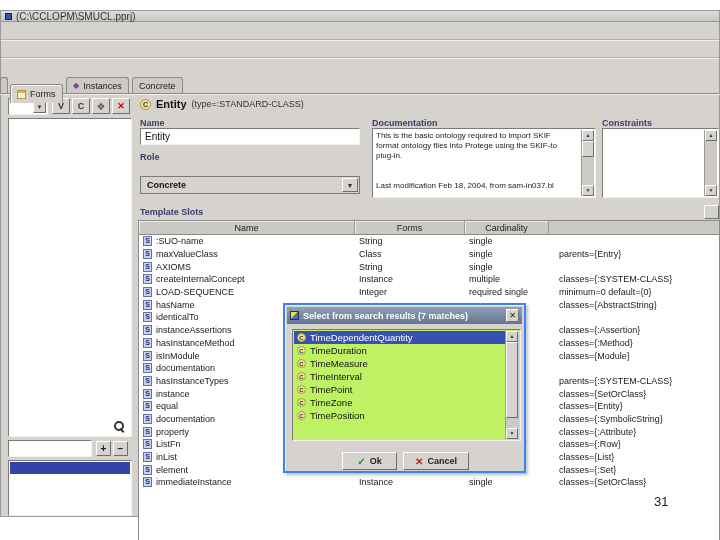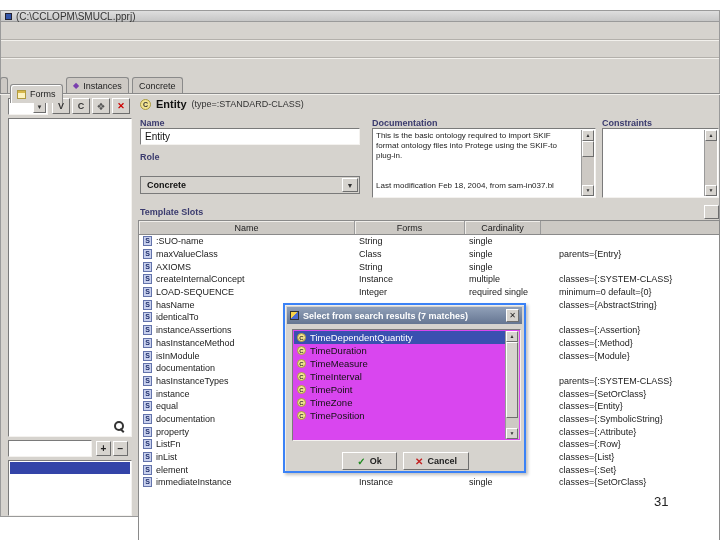--- a/index.html
+++ b/index.html
@@ -75,21 +75,21 @@
   #doc-thumb { top:11px; height:16px; }
   #constraints-box { left:602px; top:128px; width:117px; height:70px; }
 
   #ts-btn { left:704px; top:205px; width:15px; height:14px; }
 
   
   #slots-header { left:138px; top:220px; width:582px; height:15px; background:#ccc9c4;
     border:1px solid #8a8a8a; display:flex; }
   .hcell { border-right:1px solid #9a9a9a; box-shadow:inset 1px 1px 0 #f0eeea; font-size:9px; color:#222;
     display:flex; align-items:center; justify-content:center; overflow:hidden; white-space:nowrap; }
-  #hc-name { width:216px; } #hc-type { width:110px; } #hc-card { width:76px; } #hc-other { flex:1; border-right:none; }
+  #hc-name { width:216px; } #hc-type { width:110px; } #hc-card { width:84px; } #hc-other { flex:1; border-right:none; }
   #slots-body { left:138px; top:235px; width:582px; height:325px; background:#fff;
     border:1px solid #8a8a8a; border-top:none; overflow:hidden; }
   .trow { height:12.7px; display:flex; align-items:center; font-size:9px; color:#1a1a1a; }
   .slot-icon { flex:none; width:9px; height:10px; margin:0 4px; background:#c9d1ee; border:1px solid #6373ab;
     color:#1d2d6b; font-size:7px; font-weight:bold; line-height:8px; text-align:center; }
   .cell-name { flex:none; width:199px; white-space:nowrap; overflow:hidden; }
   .cell-type { flex:none; width:110px; padding-left:4px; white-space:nowrap; }
   .cell-card { flex:none; width:90px; padding-left:4px; white-space:nowrap; }
   .cell-other { flex:1; padding-left:4px; white-space:nowrap; overflow:hidden; }
 
@@ -111,21 +111,21 @@
   
   #dialog { left:283px; top:303px; width:243px; height:170px; background:#d6d3ce; border:2px solid #3b82f6;
     box-shadow:inset 1px 1px 0 #f0eeea, 2px 2px 3px rgba(0,0,0,.25); z-index:10; }
   #dialog-titlebar { position:absolute; left:2px; top:2px; right:2px; height:17px;
     background:linear-gradient(#91a0b8,#657692); display:flex; align-items:center; gap:4px; padding:0 3px; }
   #dialog-icon { width:9px; height:9px; background:linear-gradient(135deg,#f7d34a 50%,#4a6cd4 50%);
     border:1px solid #333; flex:none; }
   #dialog-title { font-size:9px; font-weight:bold; color:#fff; white-space:nowrap; overflow:hidden; }
   #dialog-close { margin-left:auto; width:13px; height:13px; background:#d6d3ce; border:1px solid;
     border-color:#fff #6e6e6e #6e6e6e #fff; font-size:8px; line-height:11px; text-align:center; color:#222; flex:none; }
-  #dialog-list { position:absolute; left:7px; top:24px; width:229px; height:112px; background:#d946ef;
+  #dialog-list { position:absolute; left:7px; top:24px; width:229px; height:112px; background:#bef264;
     border:1px solid; border-color:#7a7a7a #f4f2ef #f4f2ef #7a7a7a; }
   #dialog-items { position:absolute; left:1px; top:1px; right:15px; bottom:1px; overflow:hidden; }
   .ditem { height:13px; display:flex; align-items:center; gap:4px; padding-left:3px; font-size:9.5px; color:#111; }
   .ditem.selected { background:#3a50b0; color:#fff; }
   .ditem .cls-icon { width:9px; height:9px; font-size:6px; }
   #dlg-scroll { position:absolute; top:1px; right:1px; bottom:1px; width:14px; background:#cdc9c4;
     border-left:1px solid #9a9a9a; }
   #dlg-thumb { top:11px; height:76px; }
   .dlgbtn { position:absolute; top:147px; height:18px; background:#d6d3ce; border:1px solid;
     border-color:#fff #6e6e6e #6e6e6e #fff; display:flex; align-items:center; justify-content:center; gap:4px;

